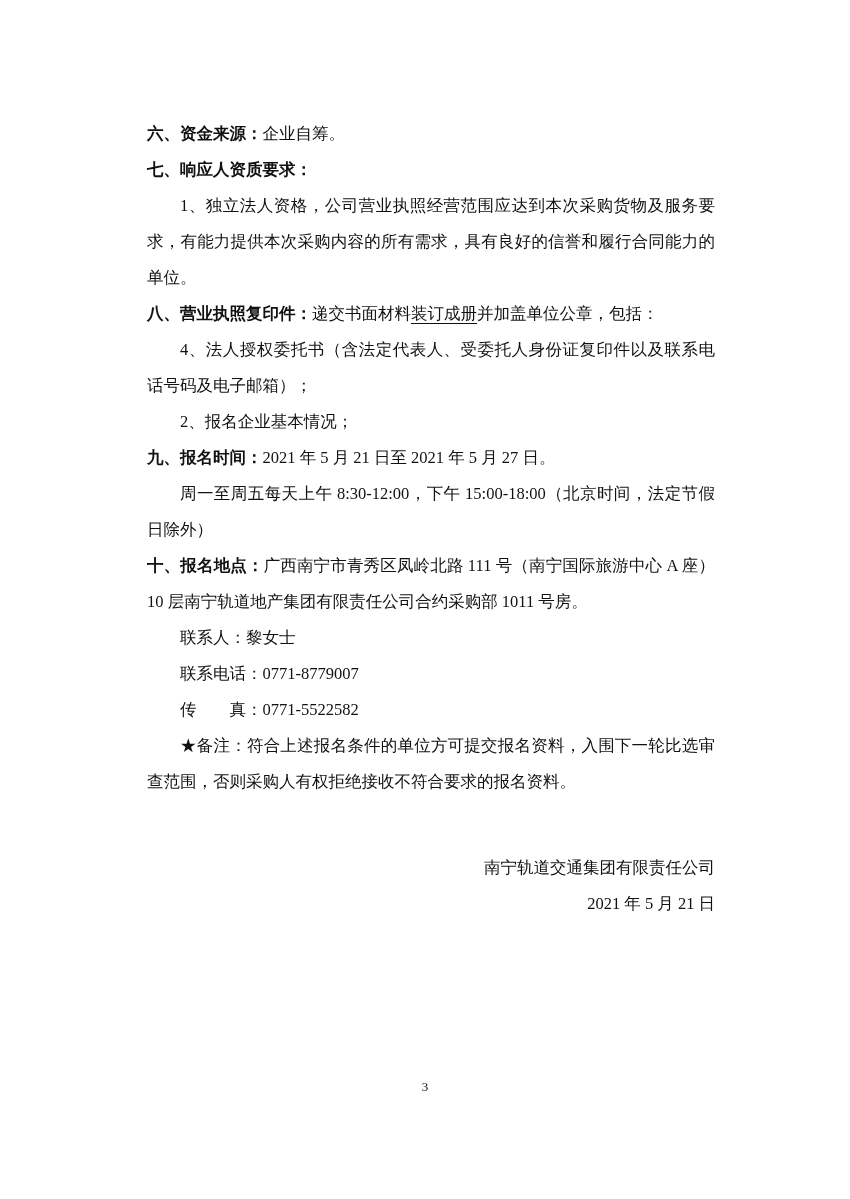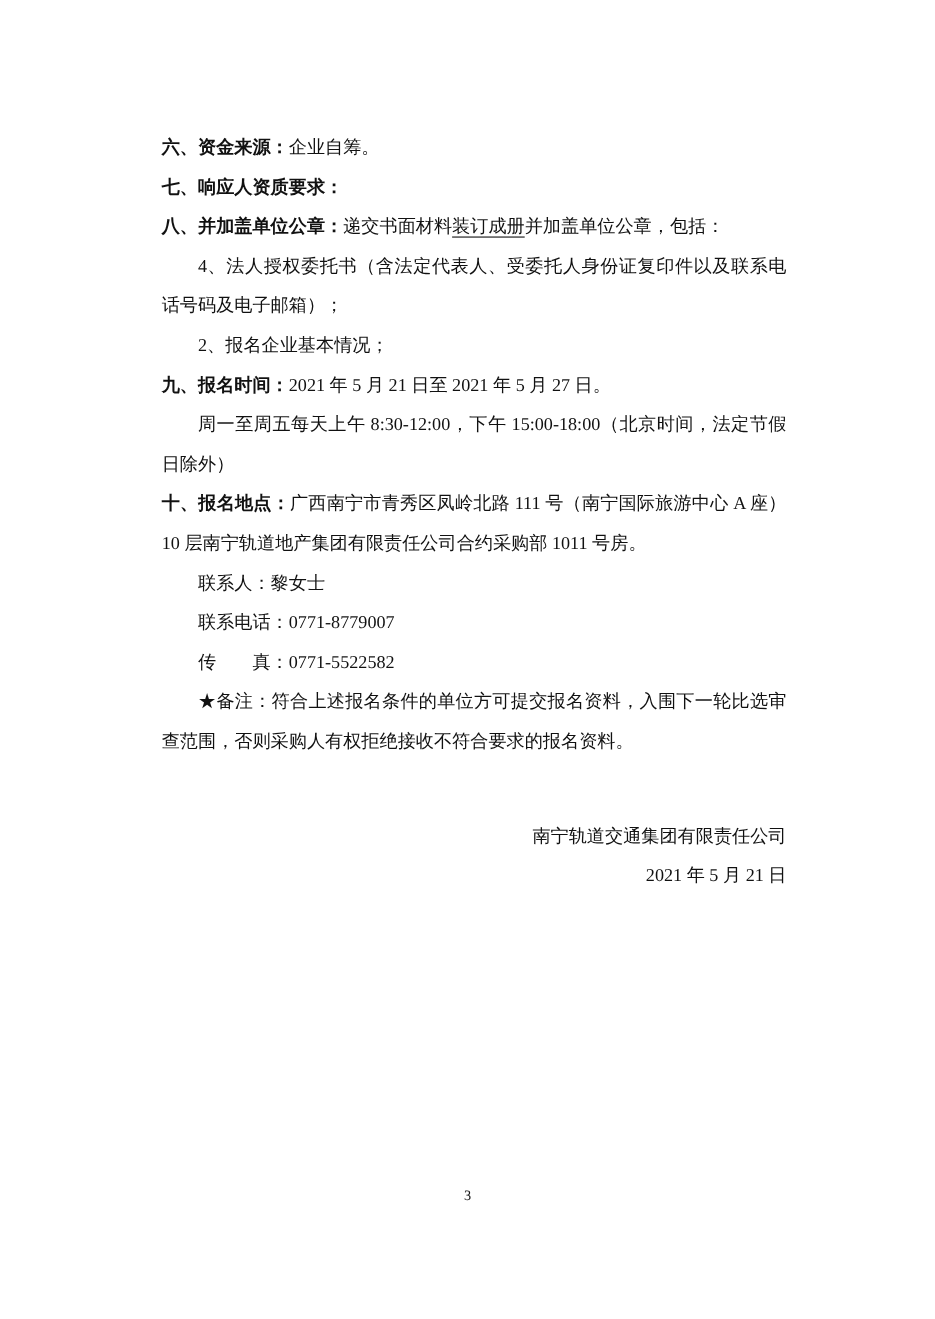--- a/index.html
+++ b/index.html
@@ -61,23 +61,24 @@
 </head>
 <body>
 
 <div class="page">
   <div class="content">
 
     <p class="para"><span class="b">六、资金来源：</span><span>企业自筹。</span></p>
 
     <p class="para"><span class="b">七、响应人资质要求：</span></p>
 
+    <p class="para indent">1、独立法人资格，公司营业执照经营范围应达到本次采购货物及服务要求，有能力提供本次采购内容的所有需求，具有良好的信誉和履行合同能力的单位。</p>
 
 
-    <p class="para"><span class="b">八、并加盖单位公章：</span><span>递交书面材料</span><span class="u">装订成册</span><span>并加盖单位公章，包括：</span></p>
+    <p class="para"><span class="b">八、营业执照复印件：</span><span>递交书面材料</span><span class="u">装订成册</span><span>并加盖单位公章，包括：</span></p>
 
     <p class="para indent">4、法人授权委托书（含法定代表人、受委托人身份证复印件以及联系电话号码及电子邮箱）；</p>
 
     <p class="para indent">2、报名企业基本情况；</p>
 
 
 
     <p class="para"><span class="b">九、报名时间：</span><span>2021 年 5 月 21 日至 2021 年 5 月 27 日。</span></p>
 
     <p class="para indent">周一至周五每天上午 8:30-12:00，下午 15:00-18:00（北京时间，法定节假日除外）</p>

